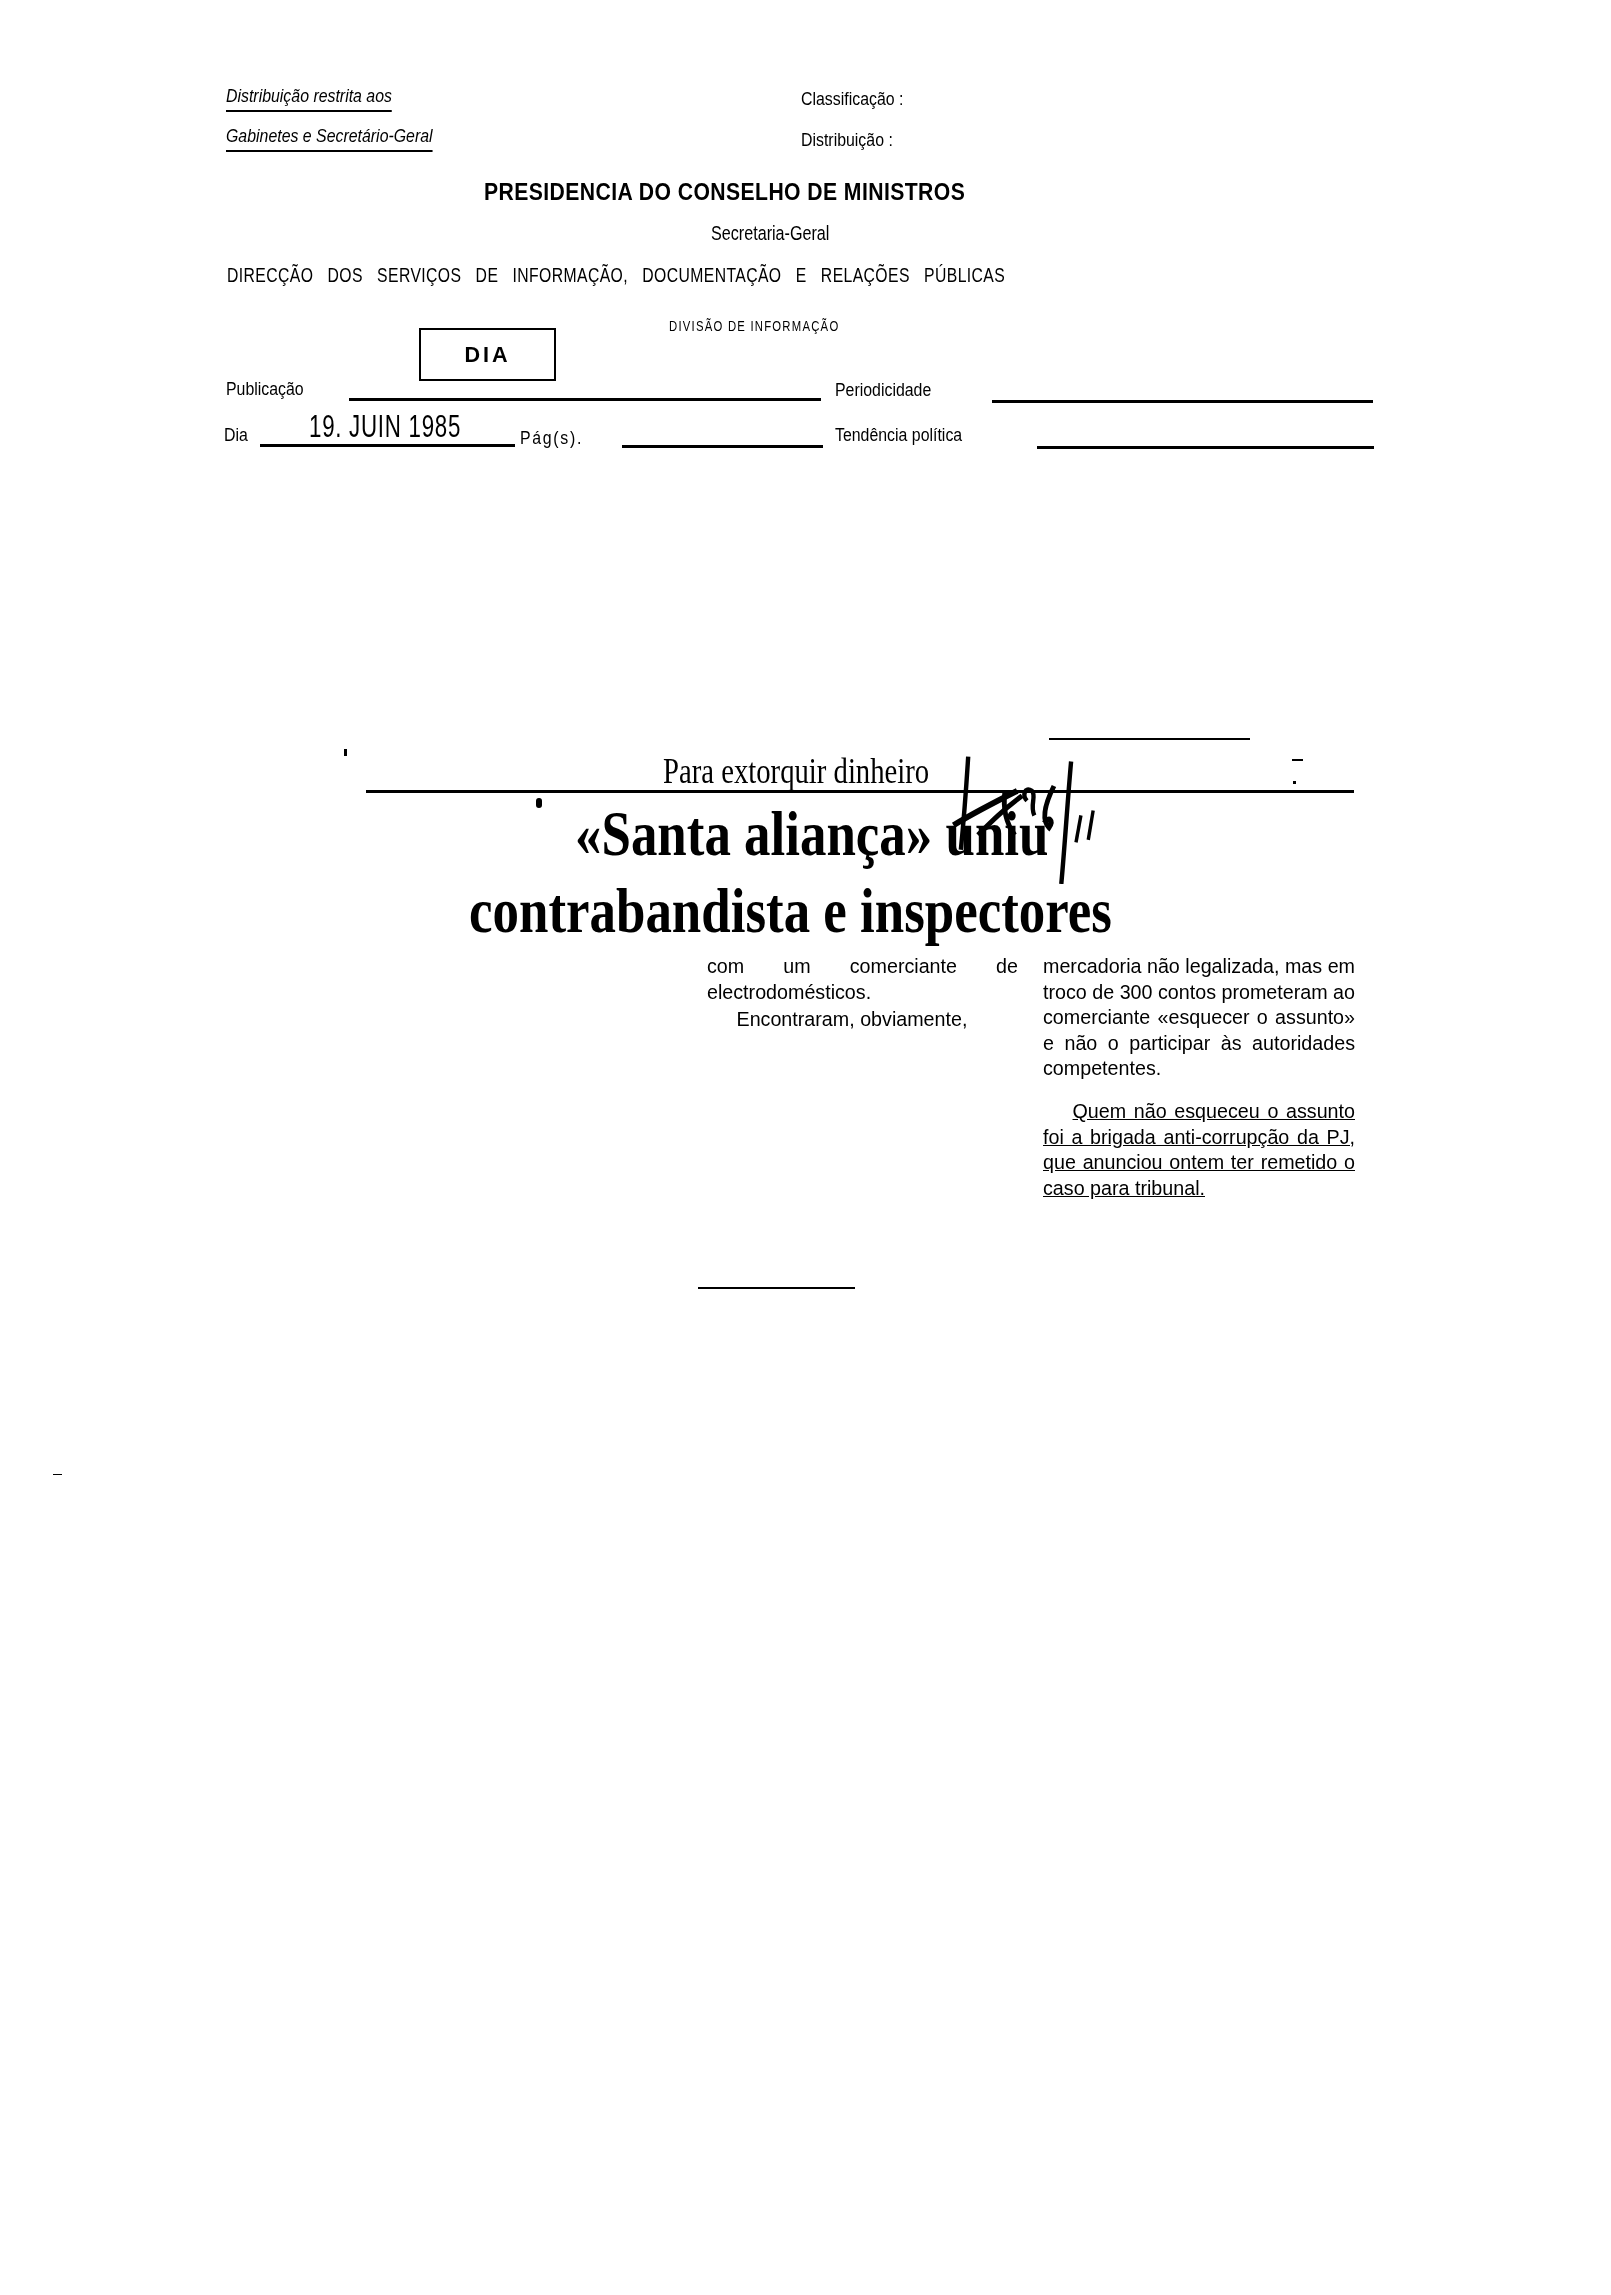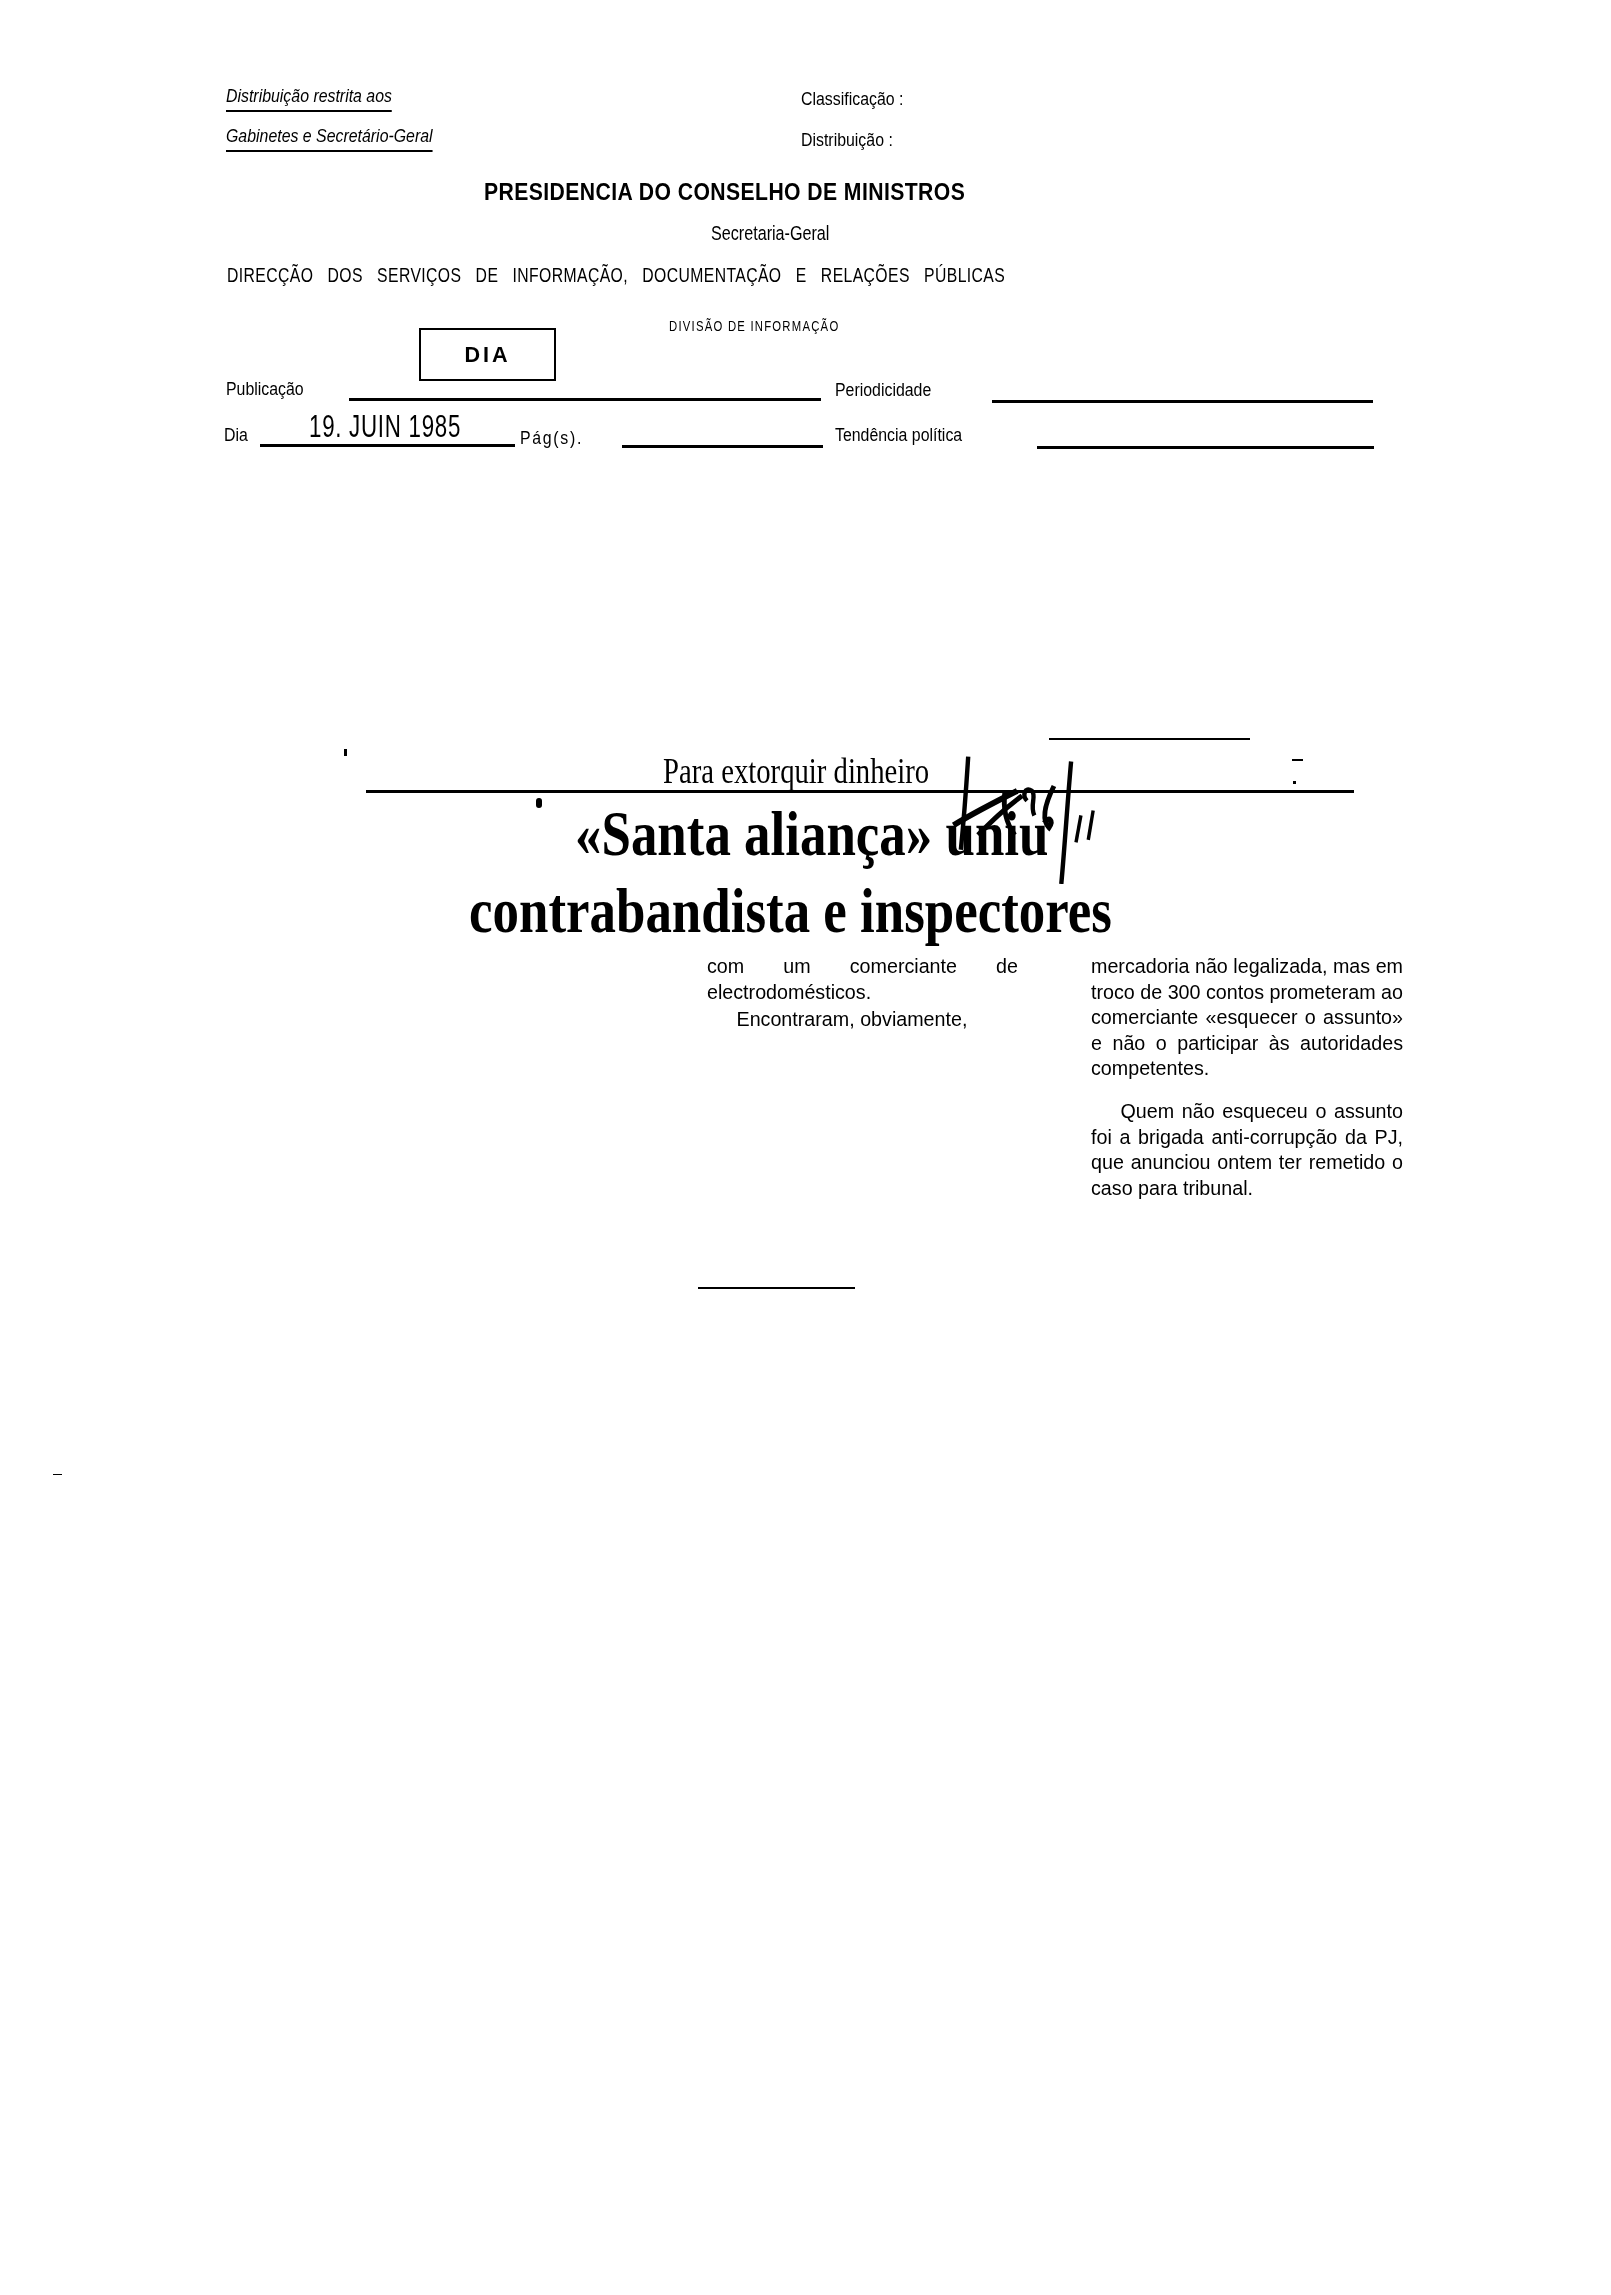--- a/index.html
+++ b/index.html
@@ -85,19 +85,19 @@
 <div class="speck" style="left:53px; top:1474px; width:8.8px; height:1px;"></div>
 
 <div class="col" style="left:361px; top:954px; width:311px;">
 </div>
 
 <div class="col" style="left:707px; top:954px; width:311px;">
   <p>com um comerciante de electrodomésticos.</p>
   <p class="ind">Encontraram, obviamente,</p>
 </div>
 
-<div class="col" style="left:1043px; top:954px; width:312px;margin-left:48px;">
+<div class="col" style="left:1043px; top:954px; width:312px;">
   <p>mercadoria não legalizada, mas em troco de 300 contos prometeram ao comerciante «esquecer o assunto» e não o participar às autoridades competentes.</p>
-  <p class="ind" style="margin-top:17.7px;">Quem não esqueceu o assunto foi a brigada anti-corrupção da PJ, que anunciou ontem ter remetido o caso para tribunal.</p>
+  <p class="ind" style="margin-top:17.7px;text-decoration:underline;">Quem não esqueceu o assunto foi a brigada anti-corrupção da PJ, que anunciou ontem ter remetido o caso para tribunal.</p>
 </div>
 
 <div class="line" style="left:698px; top:1287px; width:157px; height:1.5px;"></div>
 
 
 </body></html>

